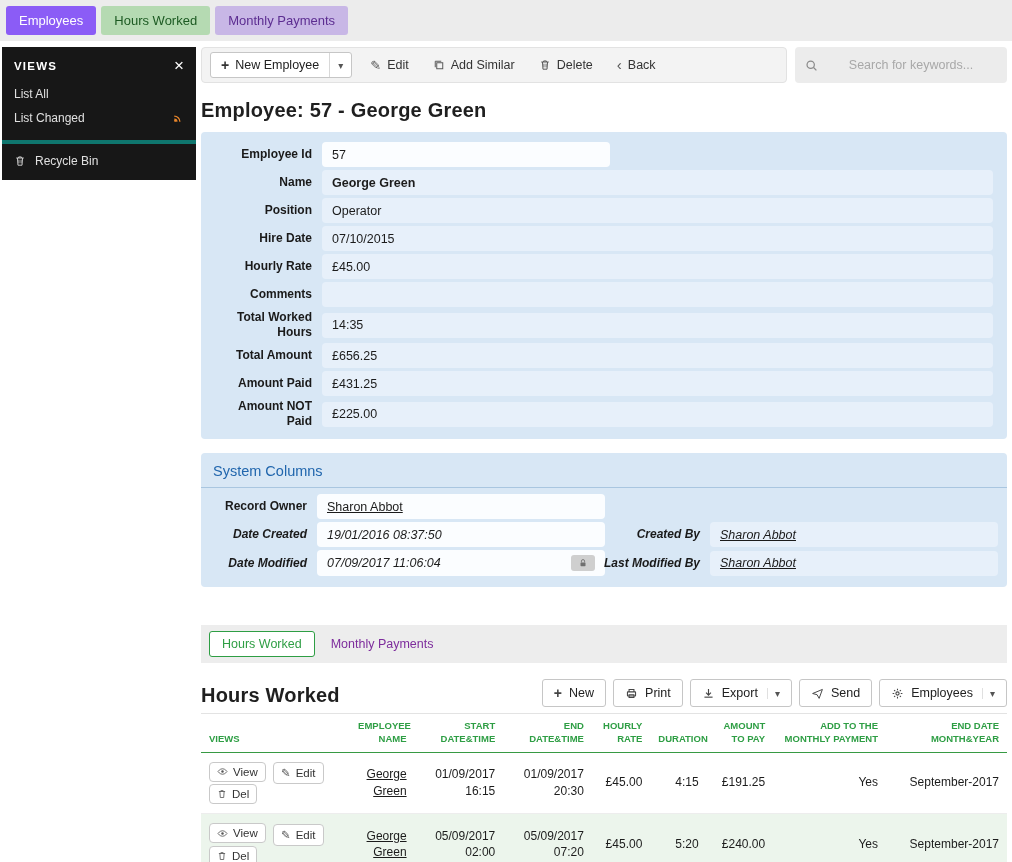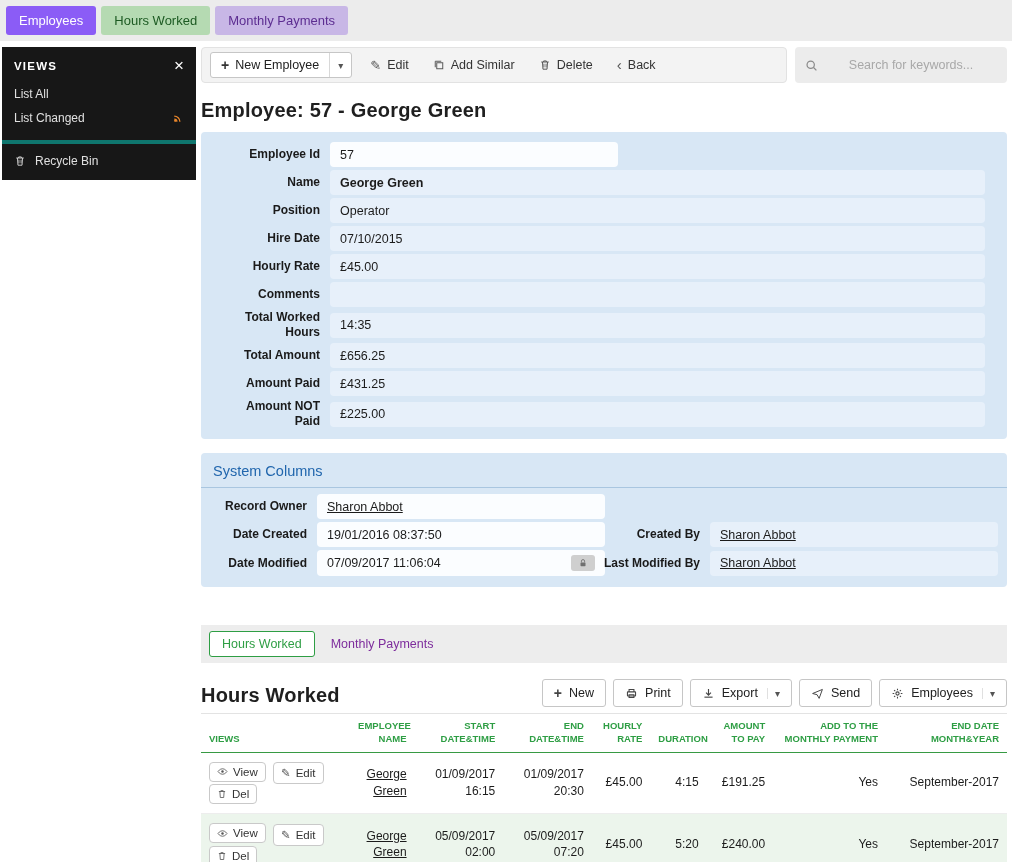--- a/index.html
+++ b/index.html
@@ -44,36 +44,36 @@
   .glyph { font-size:13px; line-height:1; color:#555; }
   .back-glyph { font-size:15px; line-height:0.9; color:#555; }
   .searchbox { width:212px; background:#ececec; border-radius:4px; display:flex; align-items:center; gap:7px; padding:0 10px; color:#8a8a8a; }
   .searchbox input { border:none; background:transparent; outline:none; font-family:inherit; font-size:12.5px; color:#555; width:100%; cursor:text;text-align:center; }
   .searchbox input::placeholder { color:#a8a8a8; }
 
   
   .page-title { font-size:20px; font-weight:bold; color:#1f1f1f; margin:16px 0 10px; letter-spacing:0.2px; }
 
   
-  .card { background:#d8e7f5; border-radius:4px; padding:7px 22px; }
+  .card { background:#d8e7f5; border-radius:4px; padding:7px 14px; }
   .frow { display:flex; align-items:center; margin:3px 0; }
   .flabel { flex:none; width:107px; text-align:right; padding-right:10px; font-size:12px; font-weight:bold; color:#1a1a1a; line-height:1.25; }
   .fvalue { flex:1; background:#e7f0fa; border-radius:4px; padding:5px 10px; font-size:12.5px; min-height:25px; display:flex; align-items:center; }
   .fvalue.white { background:#fbfdff; }
   .fvalue.short { flex:none; width:288px; }
   .fvalue.spread { justify-content:space-between; }
   .bold { font-weight:bold; }
   .link { color:#1b1b1b; text-decoration:underline; cursor:pointer; }
   .lock-chip { background:#cfcfcf; border-radius:3px; padding:3px 7px; color:#707070; display:flex; align-items:center; cursor:pointer; }
 
   
   .system-card { margin-top:14px; padding:0 0 8px; }
   .sys-title { color:#2166ad; font-size:14.5px; padding:10px 12px 8px; border-bottom:1px solid #a9c6e0; margin-bottom:6px; }
   .sys-body { padding:0 9px; }
-  .sys-grid { display:flex; margin:3px 0; }
+  .sys-grid { display:flex; margin:3px 0;font-style:italic; }
   .sys-col { flex:1; display:flex; align-items:center; min-width:0; }
   .flabel.grow { flex:1; width:auto; }
   .fvalue.short2 { flex:none; width:288px; }
 
   
   .subtabs { margin-top:38px; background:#ededed; padding:6px 8px; display:flex; gap:16px; align-items:center; }
   .subtab-active { background:#ffffff; border:1px solid #2e9e44; color:#2e9e44; border-radius:3px; padding:5px 12px; font-size:12.5px; cursor:pointer; }
   .subtab-link { color:#7d2c9c; font-size:12.5px; cursor:pointer; }
 
   

